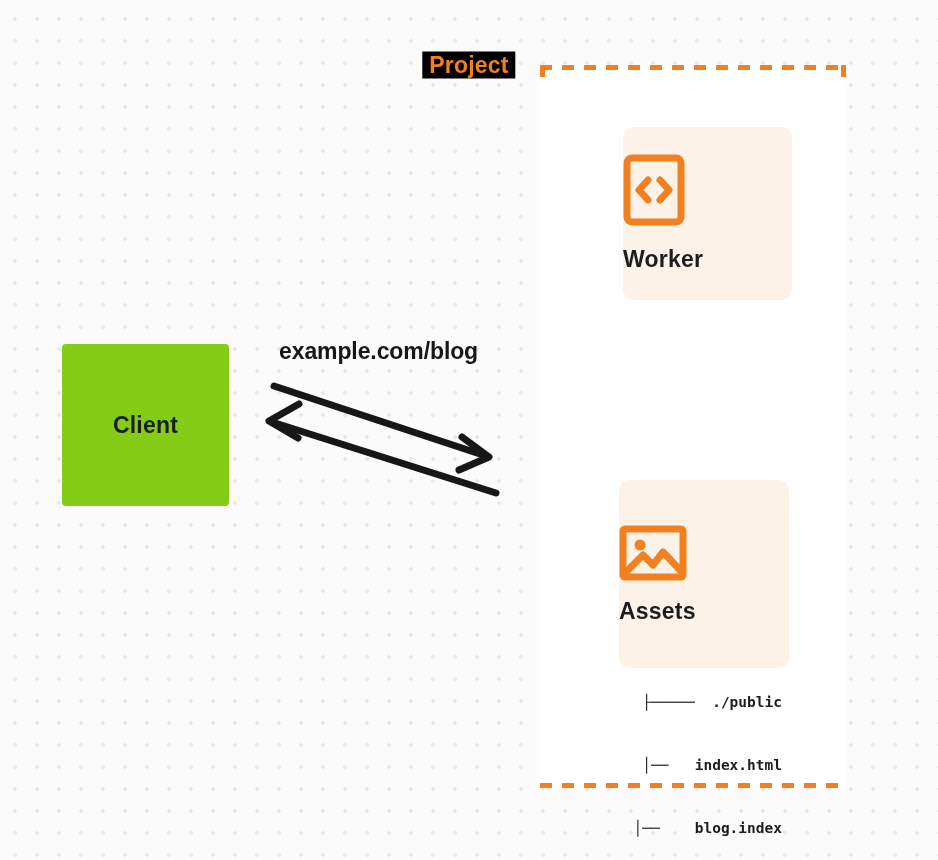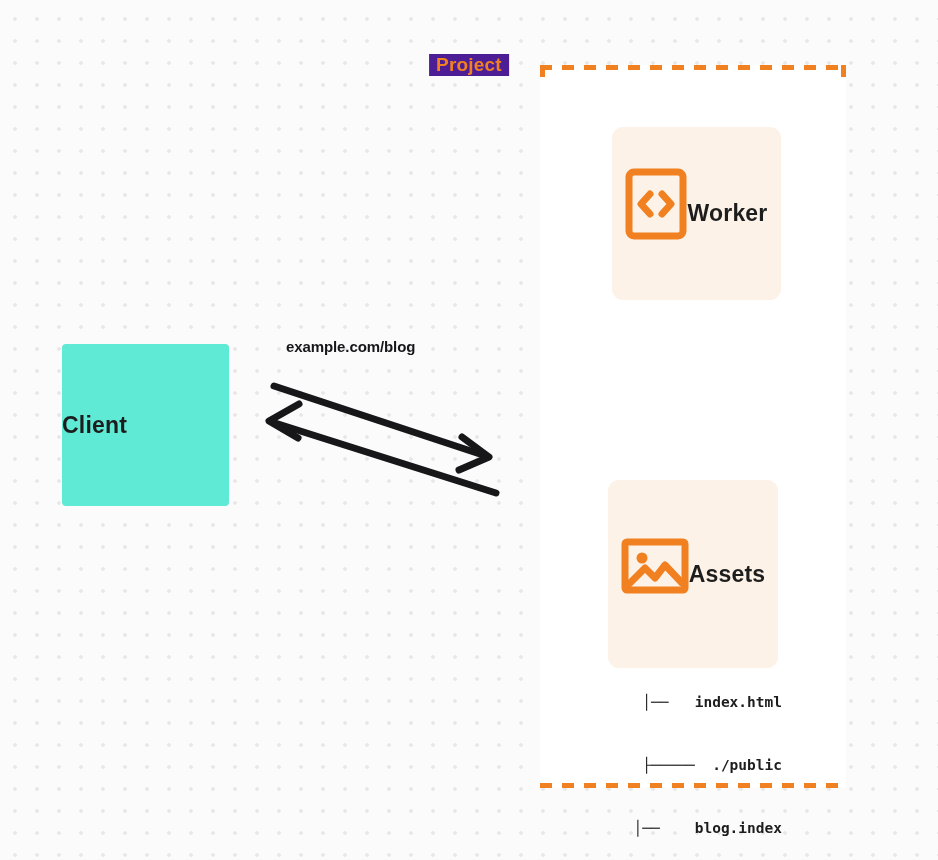--- a/index.html
+++ b/index.html
@@ -24,39 +24,39 @@
     background-position: 4px 8px;
   }
 
   
   #client-node {
     position: absolute;
     left: 62px;
     top: 344px;
     width: 167px;
     height: 162px;
-    background: #5eead4;
+    background: #84cc16;
     border-radius: 4px;
     display: flex;
     align-items: center;
-    justify-content: flex-start;
+    justify-content: center;
   }
   #client-node .node-label {
     font-size: 23px;
     font-weight: bold;
     color: #1d1d1d;
     letter-spacing: 0.2px;
   }
 
   
   #connection-label {
     position: absolute;
-    left: 286px;
+    left: 279px;
     top: 338px;
-    font-size: 15px;
+    font-size: 23px;
     font-weight: bold;
     color: #17171a;
     letter-spacing: -0.1px;
     white-space: nowrap;
   }
 
   
   #project-container {
     position: absolute;
     left: 540px;
@@ -87,39 +87,39 @@
   #dash-top    { top: 0; }
   #dash-bottom { bottom: 0; }
   #dash-left   { left: 0; }
   #dash-right  { right: 0; }
 
   #project-title {
     position: absolute;
     left: 50%;
     top: 65px;
     transform: translate(-50%, -50%);
-    background: #4c1d95;
+    background: #000000;
     padding: 0 7px;
-    font-size: 19px;
+    font-size: 23px;
     font-weight: bold;
     color: #f08020;
     letter-spacing: 0.2px;
     white-space: nowrap;
     z-index: 5;
   }
 
   
   .resource-card {
     position: absolute;
     background: #fdf2e8;
     border-radius: 11px;
     display: flex;
-    flex-direction: row;
-    align-items: center;
+    flex-direction: column;
     justify-content: center;
+    margin-left: 11px;
   }
   #worker-card {
     left: 612px;
     top: 127px;
     width: 169px;
     height: 173px;
   }
   #assets-card {
     left: 608px;
     top: 480px;
@@ -195,22 +195,22 @@
     <svg width="68" height="58" viewBox="0 0 68 58" fill="none" xmlns="http://www.w3.org/2000/svg">
       <rect x="4" y="5" width="60" height="48" rx="2" stroke="#f08020" stroke-width="7"></rect>
       <circle cx="21" cy="21" r="5.5" fill="#f08020"></circle>
       <path d="M7 48 L24 31 L34 41 L44 28 L61 46" stroke="#f08020" stroke-width="7" stroke-linecap="round" stroke-linejoin="round" fill="none"></path>
     </svg>
   </span>
   <span class="card-label">Assets</span>
 </div>
 
 <div id="file-tree">
+  <span class="tree-row">├─────  ./public</span>
   <span class="tree-row">│──   index.html</span>
-  <span class="tree-row">├─────  ./public</span>
   <span class="tree-row">│──    blog.index</span>
   
 </div>
 
 <div id="client-node">
   <span class="node-label">Client</span>
 </div>
 
 <div id="connection-label">example.com/blog</div>
 

